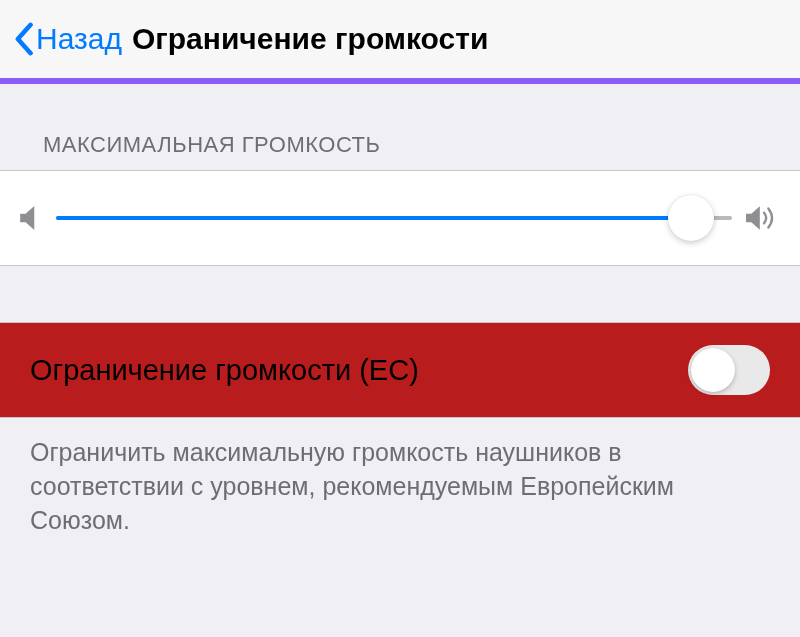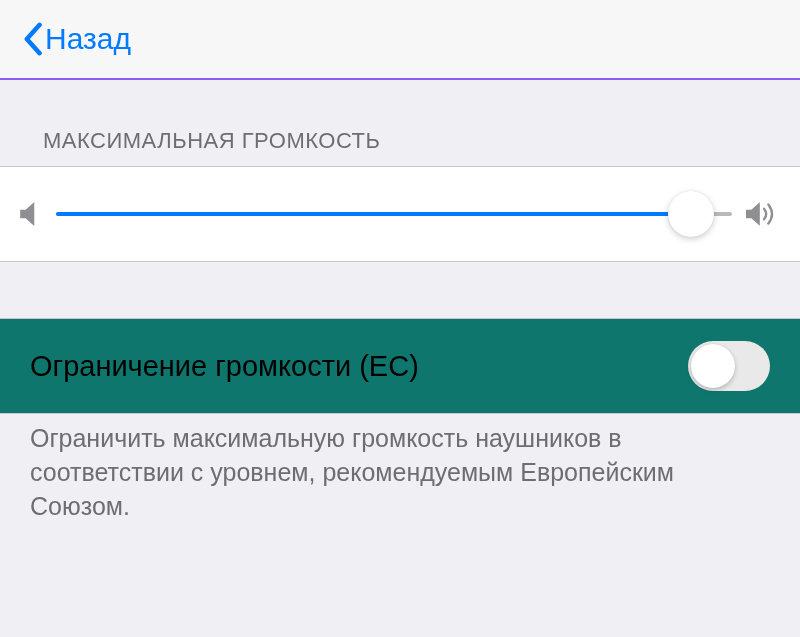--- a/index.html
+++ b/index.html
@@ -9,22 +9,22 @@
     }
     body {
       font-family: -apple-system, BlinkMacSystemFont, "Segoe UI", Helvetica, Arial, sans-serif;
       background: #efeff4;
       width: 800px;
       height: 637px;
       overflow: hidden;
     }
     .header {
       background: #f7f7f8;
-      border-bottom: 2px solid #8b5cf6;
-      padding: 22px 22px 22px 22px;
+      border-bottom: 6px solid #8b5cf6;
+      padding: 22px 22px 22px 13px;
       display: flex;
       align-items: center;
     }
     .back-button {
       display: flex;
       align-items: center;
       color: #007aff;
       font-size: 30px;
       font-weight: 400;
       cursor: pointer;
@@ -88,21 +88,21 @@
       left: 94%;
       top: 50%;
       transform: translate(-50%, -50%);
       width: 46px;
       height: 46px;
       background: #fff;
       border-radius: 50%;
       box-shadow: 0 2px 6px rgba(0,0,0,0.2), 0 0 1px rgba(0,0,0,0.15);
     }
     .toggle-row {
-      background: #0f766e;
+      background: #b91c1c;
       border-top: 1px solid #c8c7cc;
       border-bottom: 1px solid #c8c7cc;
       padding: 22px 30px;
       display: flex;
       align-items: center;
       justify-content: space-between;
       margin-top: 56px;
     }
     .toggle-label {
       color: #000;
@@ -121,39 +121,40 @@
       position: absolute;
       left: 3px;
       top: 3px;
       width: 44px;
       height: 44px;
       background: #fff;
       border-radius: 50%;
       box-shadow: 0 2px 5px rgba(0,0,0,0.22), 0 0 1px rgba(0,0,0,0.1);
     }
     .footer-text {
-      padding: 8px 30px;
+      padding: 18px 30px;
       color: #6d6d72;
       font-size: 25px;
       font-weight: 400;
       line-height: 1.35;
     }
   </style>
 </head>
 <body>
 
 <div class="header">
   <div class="back-button">
     <span class="back-chevron">
       <svg width="21" height="34" viewBox="0 0 14 24" fill="none">
         <path d="M12 2 L3 12 L12 22" stroke="#007aff" stroke-width="3.2" stroke-linecap="round" stroke-linejoin="round"></path>
       </svg>
     </span>
     <span>Назад</span>
   </div>
+  <div class="page-title">Ограничение громкости</div>
 </div>
 
 <div class="section-header">МАКСИМАЛЬНАЯ ГРОМКОСТЬ</div>
 
 <div class="slider-row">
   <span class="speaker-icon">
     <svg width="22" height="26" viewBox="0 0 20 24" fill="#8e8e93">
       <path d="M0 8 L0 16 L5 16 L13 23 L13 1 L5 8 Z"></path>
     </svg>
   </span>

